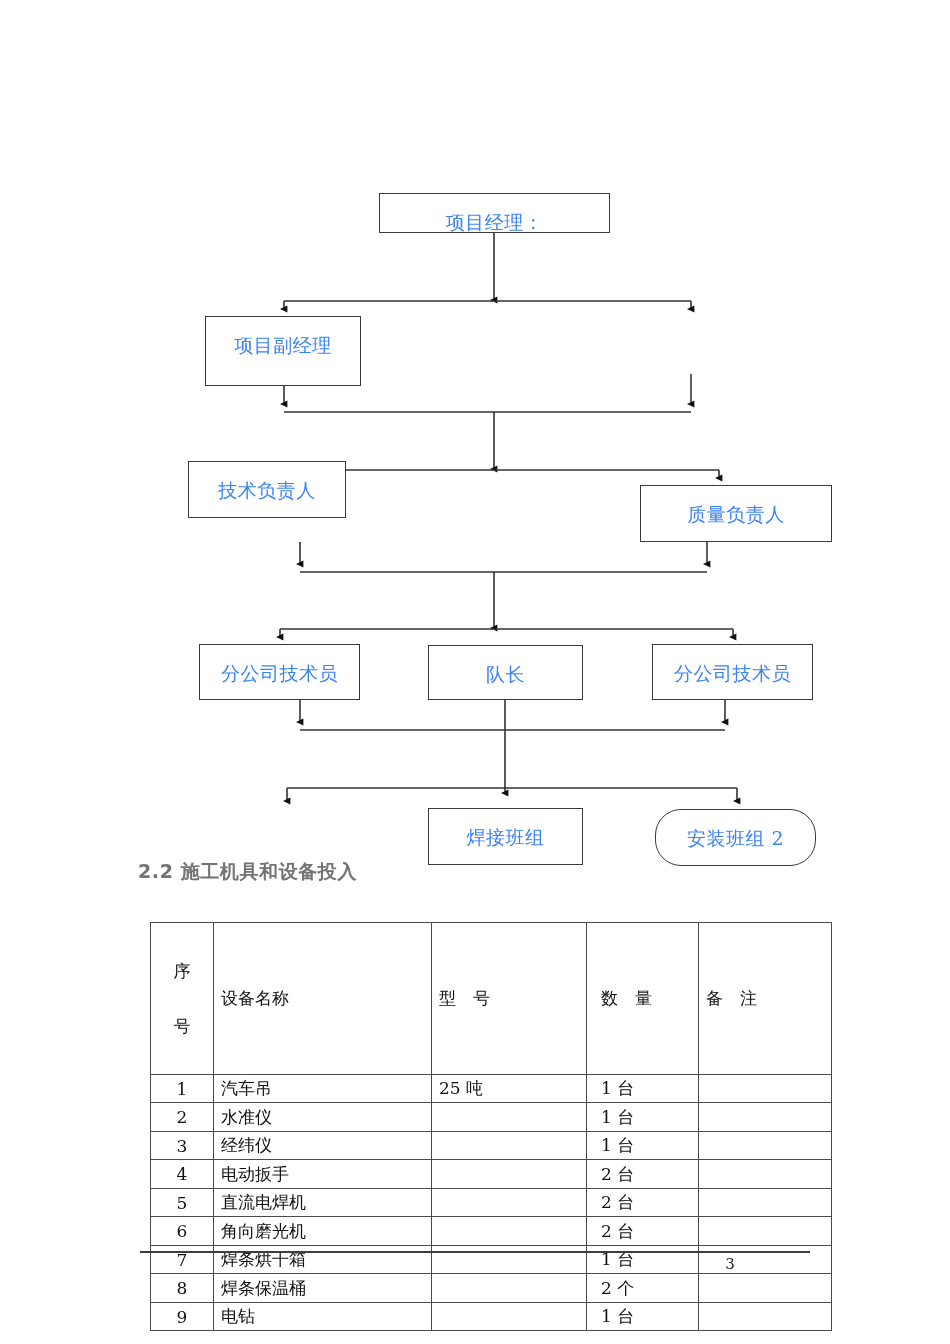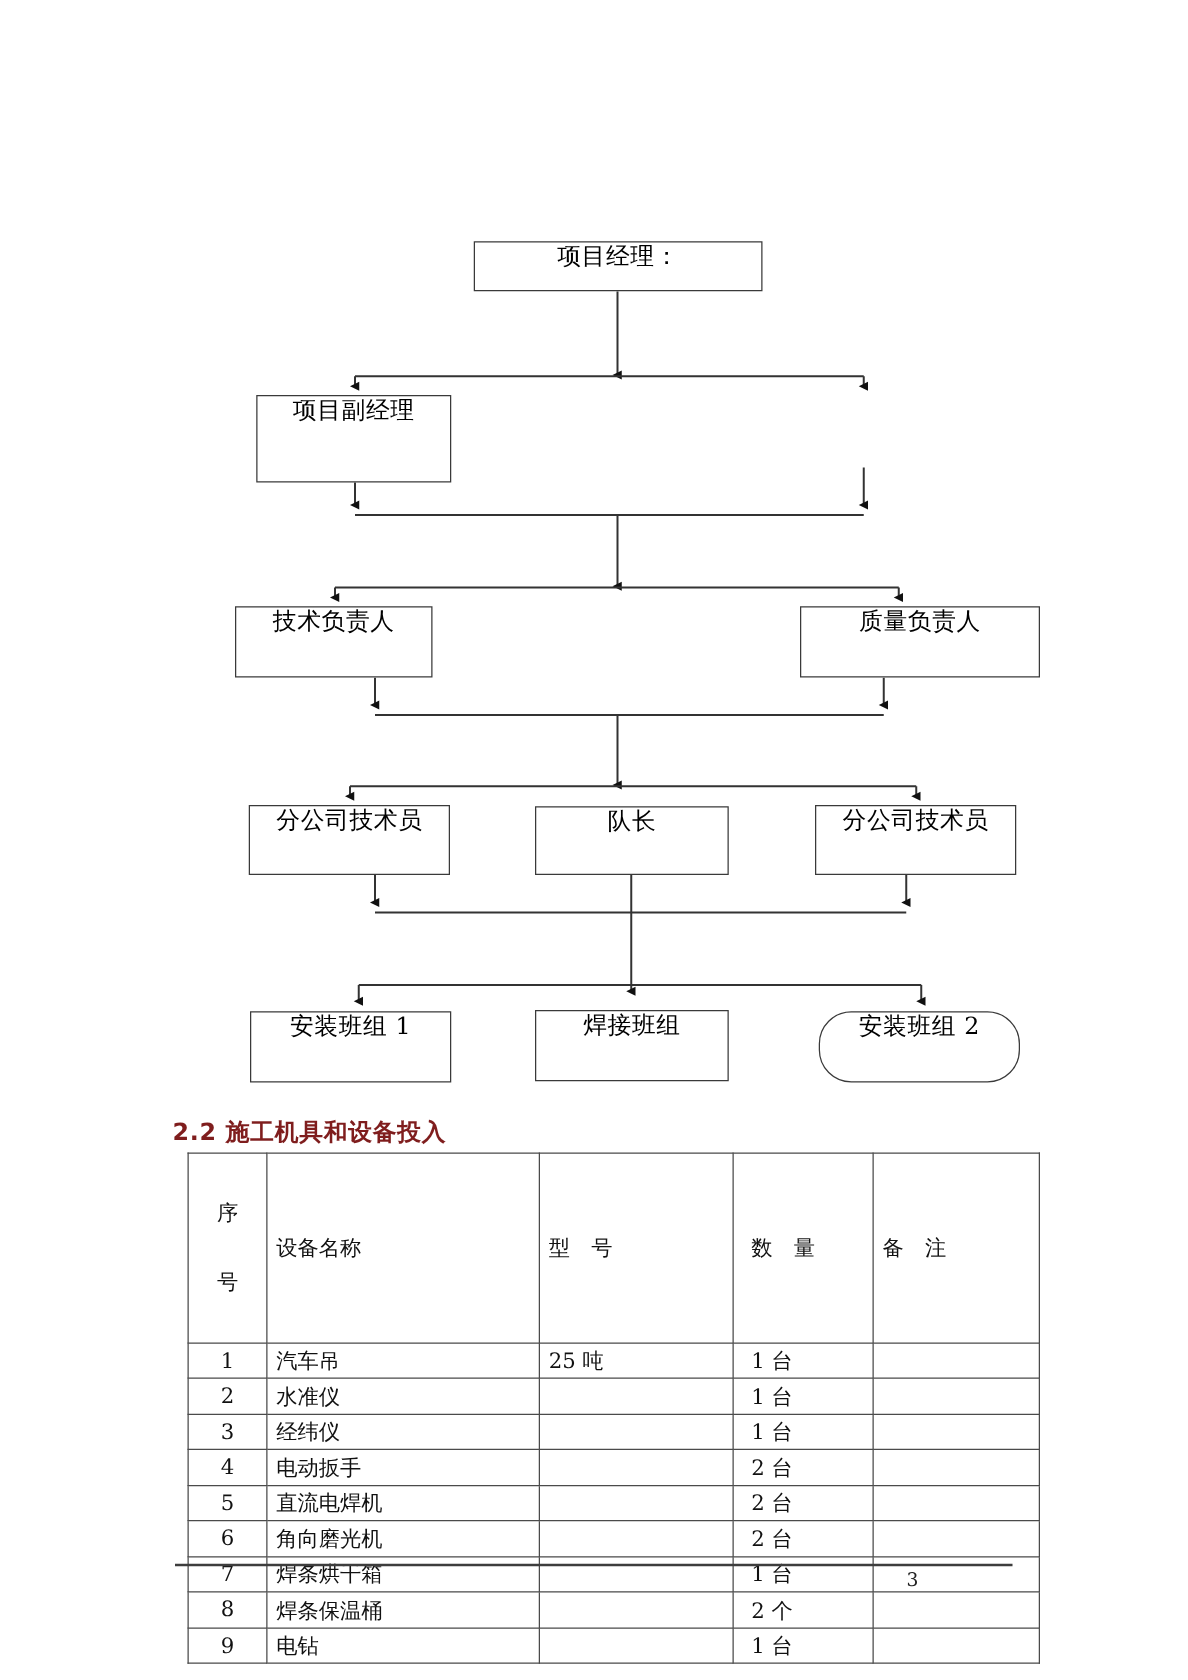--- a/index.html
+++ b/index.html
@@ -35,35 +35,35 @@
   }
   .node {
     position: absolute;
     box-sizing: border-box;
     border: 1.3px solid #3a3a3a;
     background: #ffffff;
     text-align: center;
     font-family: "DejaVu Serif", "Liberation Serif", serif;
     font-size: 19px;
     line-height: 1.05;
-    color: #000000;
-    padding-top: 2px;
+    color: #3b82f6;
+    padding-top: 19px;
     letter-spacing: 0.5px;
   }
 
   
   #section-heading {
     position: absolute;
     left: 138px;
-    top: 893px;
+    top: 859px;
     font-family: "DejaVu Sans", "Liberation Sans", sans-serif;
     font-weight: bold;
     font-size: 19px;
     letter-spacing: 0.6px;
-    color: #7f1d1d;
+    color: #737373;
     white-space: nowrap;
   }
 
   
   #equip-table {
     position: absolute;
     left: 150px;
     top: 922px;
     border-collapse: collapse;
     font-family: "DejaVu Serif", "Liberation Serif", serif;
@@ -166,40 +166,37 @@
     </svg>
 
     <div class="node" style="left:379px; top:193px; width:231px; height:40px;">
       <span>项目经理：</span>
     </div>
 
     <div class="node" style="left:205px; top:316px; width:156px; height:70px;">
       <span>项目副经理</span>
     </div>
 
-    <div class="node" style="left:188px; top:485px; width:158px; height:57px;">
+    <div class="node" style="left:188px; top:461px; width:158px; height:57px;">
       <span>技术负责人</span>
     </div>
     <div class="node" style="left:640px; top:485px; width:192px; height:57px;">
       <span>质量负责人</span>
     </div>
 
     <div class="node" style="left:199px; top:644px; width:161px; height:56px;">
       <span>分公司技术员</span>
     </div>
     <div class="node" style="left:428px; top:645px; width:155px; height:55px;">
       <span>队长</span>
     </div>
     <div class="node" style="left:652px; top:644px; width:161px; height:56px;">
       <span>分公司技术员</span>
     </div>
 
-    <div class="node" style="left:200px; top:809px; width:161px; height:57px;">
-      <span>安装班组 1</span>
-    </div>
     <div class="node" style="left:428px; top:808px; width:155px; height:57px;">
       <span>焊接班组</span>
     </div>
     <div class="node" style="left:655px; top:809px; width:161px; height:57px;border-radius:26px;">
       <span>安装班组 2</span>
     </div>
   </div>
 
   <div id="section-heading">2.2 施工机具和设备投入</div>
 

